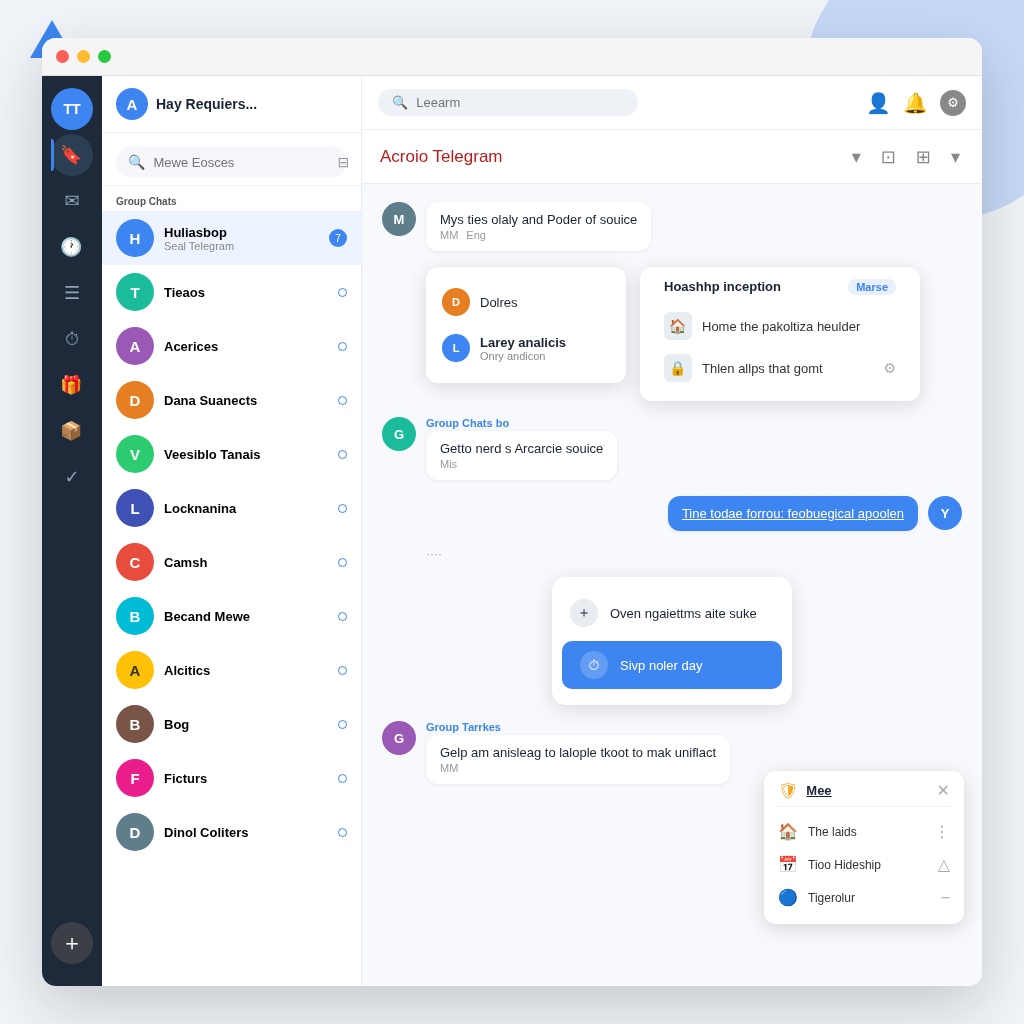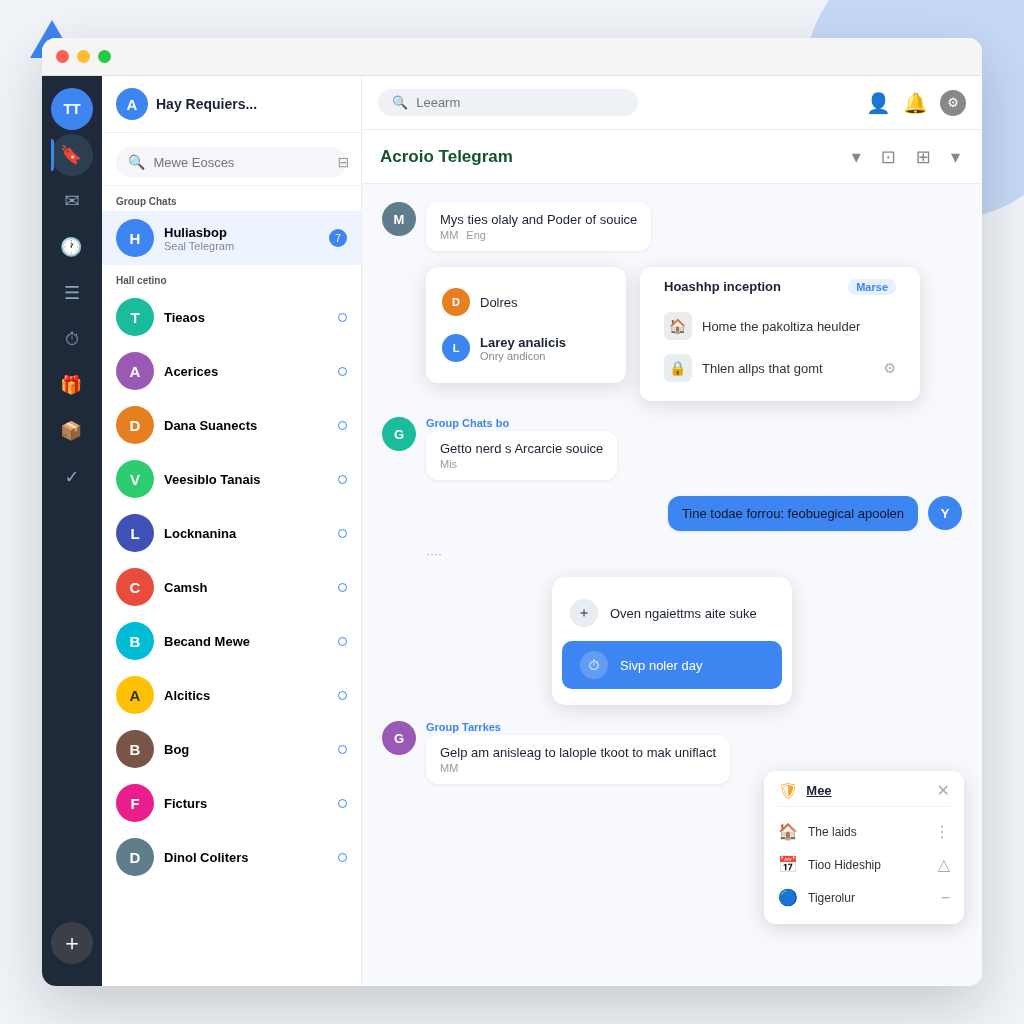--- a/index.html
+++ b/index.html
@@ -268,22 +268,22 @@
       height: 54px;
       background: #fff;
       border-bottom: 1px solid #e8edf2;
       display: flex;
       align-items: center;
       padding: 0 18px;
       gap: 12px;
     }
     .chat-title {
       font-size: 17px;
-      font-weight: 700;
-      color: #14532d;
+      font-weight: 400;
+      color: #b91c1c;
       flex: 1;
     }
     .topbar-icon {
       color: #888;
       font-size: 18px;
       cursor: pointer;
       padding: 4px;
     }
 
     .chat-messages {
@@ -318,21 +318,22 @@
       background: #fff;
       border-radius: 12px;
       padding: 10px 14px;
       max-width: 340px;
       box-shadow: 0 1px 4px rgba(0,0,0,0.07);
       font-size: 13px;
       color: #1a2333;
     }
     .msg-bubble.self-bubble {
       background: #3d85f0;
-      color: #0f172a;
+      color: #ffffff;
+      text-decoration: underline;
     }
     .msg-meta {
       display: flex;
       gap: 8px;
       align-items: center;
       font-size: 11px;
       color: #999;
       margin-top: 2px;
     }
     .msg-sender { font-size: 11px; font-weight: 600; color: #3d85f0; margin-bottom: 2px; }
@@ -626,21 +627,20 @@
 
         <div class="chat-item active">
           <div class="chat-avatar av-blue">H</div>
           <div class="chat-info">
             <div class="chat-name">Huliasbop</div>
             <div class="chat-sub">Seal Telegram</div>
           </div>
           <div class="chat-badge">7</div>
         </div>
 
-        <div class="chat-section-label">Hall cetino</div>
 
         <div class="chat-item">
           <div class="chat-avatar av-teal">T</div>
           <div class="chat-info">
             <div class="chat-name">Tieaos</div>
           </div>
           <div class="chat-dot"></div>
         </div>
         <div class="chat-item">
           <div class="chat-avatar av-purple">A</div>

